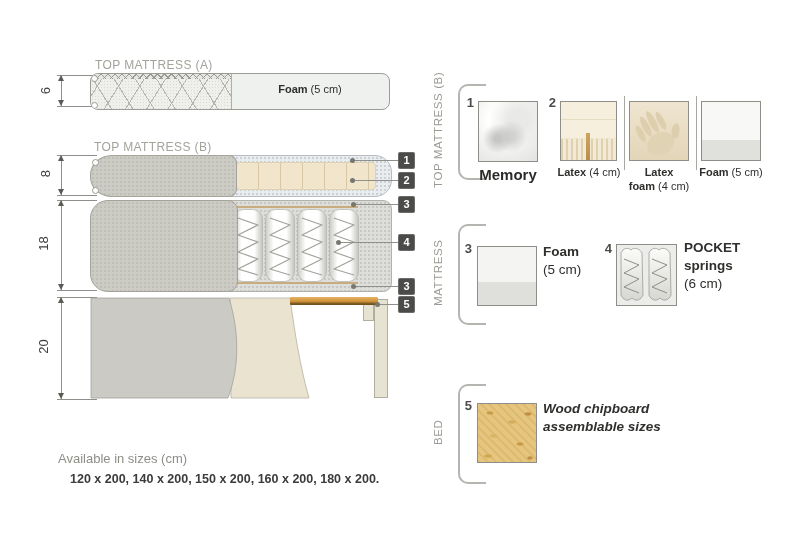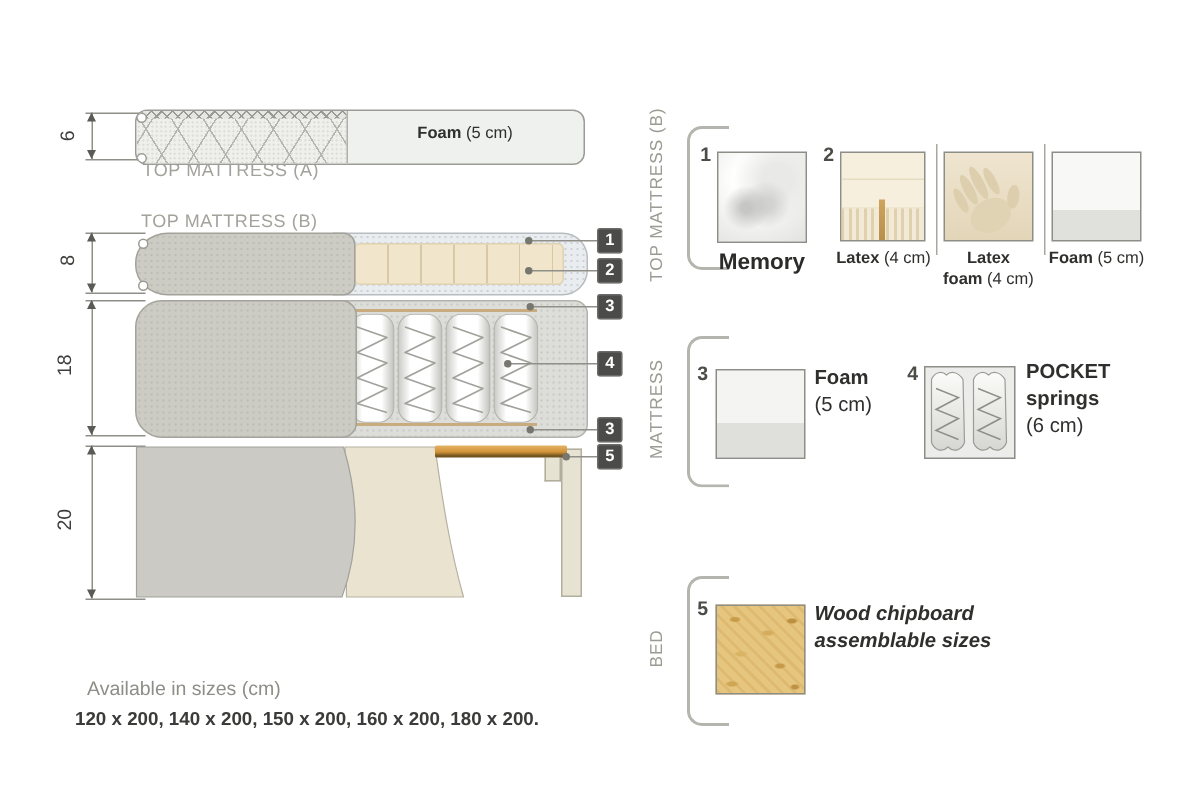--- a/index.html
+++ b/index.html
@@ -84,28 +84,28 @@
       radial-gradient(6px 3px at 12px 9px,#c79c48 40%,transparent 70%),
       radial-gradient(7px 3px at 34px 18px,#d4ac5c 40%,transparent 70%),
       radial-gradient(6px 3px at 50px 10px,#bd9040 40%,transparent 70%),
       radial-gradient(7px 3px at 16px 32px,#d9b465 40%,transparent 70%),
       radial-gradient(6px 3px at 42px 40px,#c69a48 40%,transparent 70%),
       radial-gradient(7px 3px at 10px 52px,#cfa753 40%,transparent 70%),
       radial-gradient(5px 3px at 52px 54px,#bf9245 40%,transparent 70%),
       repeating-linear-gradient(45deg,rgba(185,135,55,.18) 0 2px,transparent 2px 6px);}
 
   .footer1{position:absolute;font-size:13px;color:#8e8e88;}
-  .footer2{position:absolute;font-size:12.5px;font-weight:bold;color:#3b3b39;}
+  .footer2{position:absolute;font-size:12.5px;font-weight:bold;color:#3b3b39;margin-left:20px;}
 </style>
 </head>
 <body>
 
 <div class="stage">
 
-  <div class="abs dtitle" style="left:95px;top:58px;margin-top:48px;">TOP MATTRESS (A)</div>
+  <div class="abs dtitle" style="left:95px;top:58px;">TOP MATTRESS (A)</div>
 
   <div>
     <div class="tick" style="left:57px;top:75px;width:40px;"></div>
     <div class="tick" style="left:57px;top:106px;width:40px;"></div>
     <div class="vline" style="left:61px;top:75px;height:31px;"></div>
     <div class="arr-up" style="left:58px;top:75px;"></div>
     <div class="arr-dn" style="left:58px;top:100px;"></div>
     <div class="dim-num" style="left:34px;top:83px;">6</div>
   </div>
 

